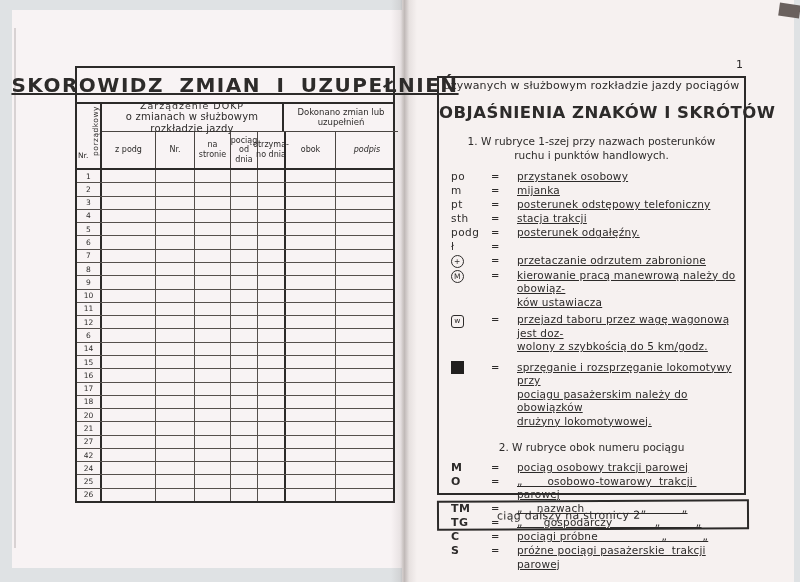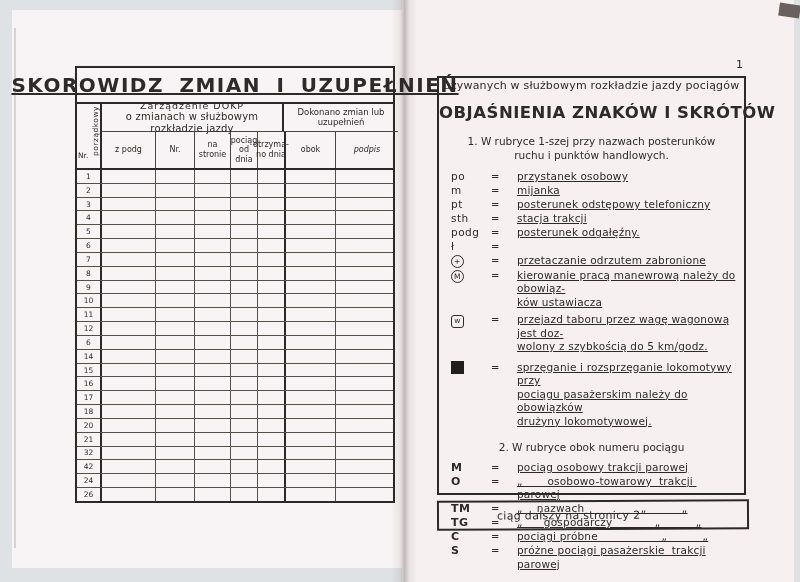--- a/index.html
+++ b/index.html
@@ -328,41 +328,51 @@
         <div class="row-number-cell">21</div>
         <div class="empty-cell" style="width: 53px;"></div>
         <div class="empty-cell" style="width: 38px;"></div>
         <div class="empty-cell" style="width: 35px;"></div>
         <div class="empty-cell" style="width: 26px;"></div>
         <div class="empty-cell group-boundary" style="width: 26px;"></div>
         <div class="empty-cell" style="width: 49px;"></div>
         <div class="empty-cell" style="width: 62px;"></div>
       </div>
       <div class="body-row">
-        <div class="row-number-cell">32</div>
+        <div class="row-number-cell">27</div>
         <div class="empty-cell" style="width: 53px;"></div>
         <div class="empty-cell" style="width: 38px;"></div>
         <div class="empty-cell" style="width: 35px;"></div>
         <div class="empty-cell" style="width: 26px;"></div>
         <div class="empty-cell group-boundary" style="width: 26px;"></div>
         <div class="empty-cell" style="width: 49px;"></div>
         <div class="empty-cell" style="width: 62px;"></div>
       </div>
       <div class="body-row">
         <div class="row-number-cell">42</div>
         <div class="empty-cell" style="width: 53px;"></div>
         <div class="empty-cell" style="width: 38px;"></div>
         <div class="empty-cell" style="width: 35px;"></div>
         <div class="empty-cell" style="width: 26px;"></div>
         <div class="empty-cell group-boundary" style="width: 26px;"></div>
         <div class="empty-cell" style="width: 49px;"></div>
         <div class="empty-cell" style="width: 62px;"></div>
       </div>
       <div class="body-row">
         <div class="row-number-cell">24</div>
+        <div class="empty-cell" style="width: 53px;"></div>
+        <div class="empty-cell" style="width: 38px;"></div>
+        <div class="empty-cell" style="width: 35px;"></div>
+        <div class="empty-cell" style="width: 26px;"></div>
+        <div class="empty-cell group-boundary" style="width: 26px;"></div>
+        <div class="empty-cell" style="width: 49px;"></div>
+        <div class="empty-cell" style="width: 62px;"></div>
+      </div>
+      <div class="body-row">
+        <div class="row-number-cell">25</div>
         <div class="empty-cell" style="width: 53px;"></div>
         <div class="empty-cell" style="width: 38px;"></div>
         <div class="empty-cell" style="width: 35px;"></div>
         <div class="empty-cell" style="width: 26px;"></div>
         <div class="empty-cell group-boundary" style="width: 26px;"></div>
         <div class="empty-cell" style="width: 49px;"></div>
         <div class="empty-cell" style="width: 62px;"></div>
       </div>
       <div class="body-row">
         <div class="row-number-cell">26</div>

